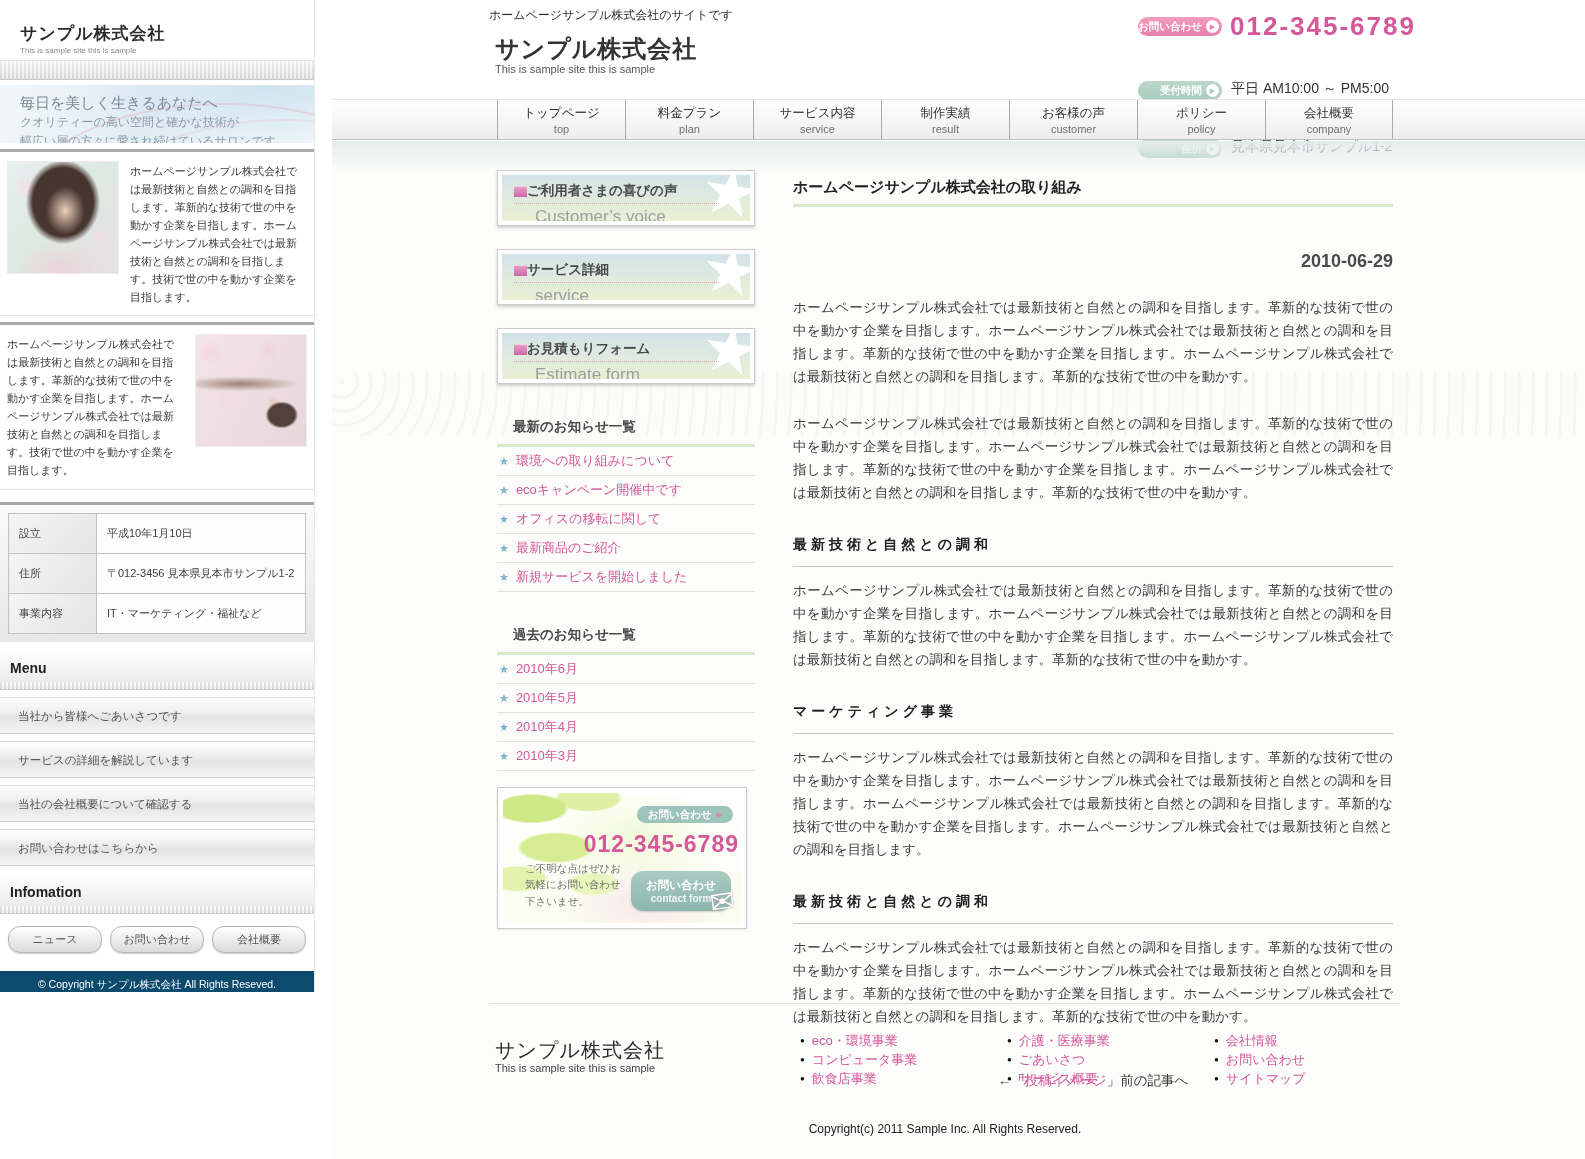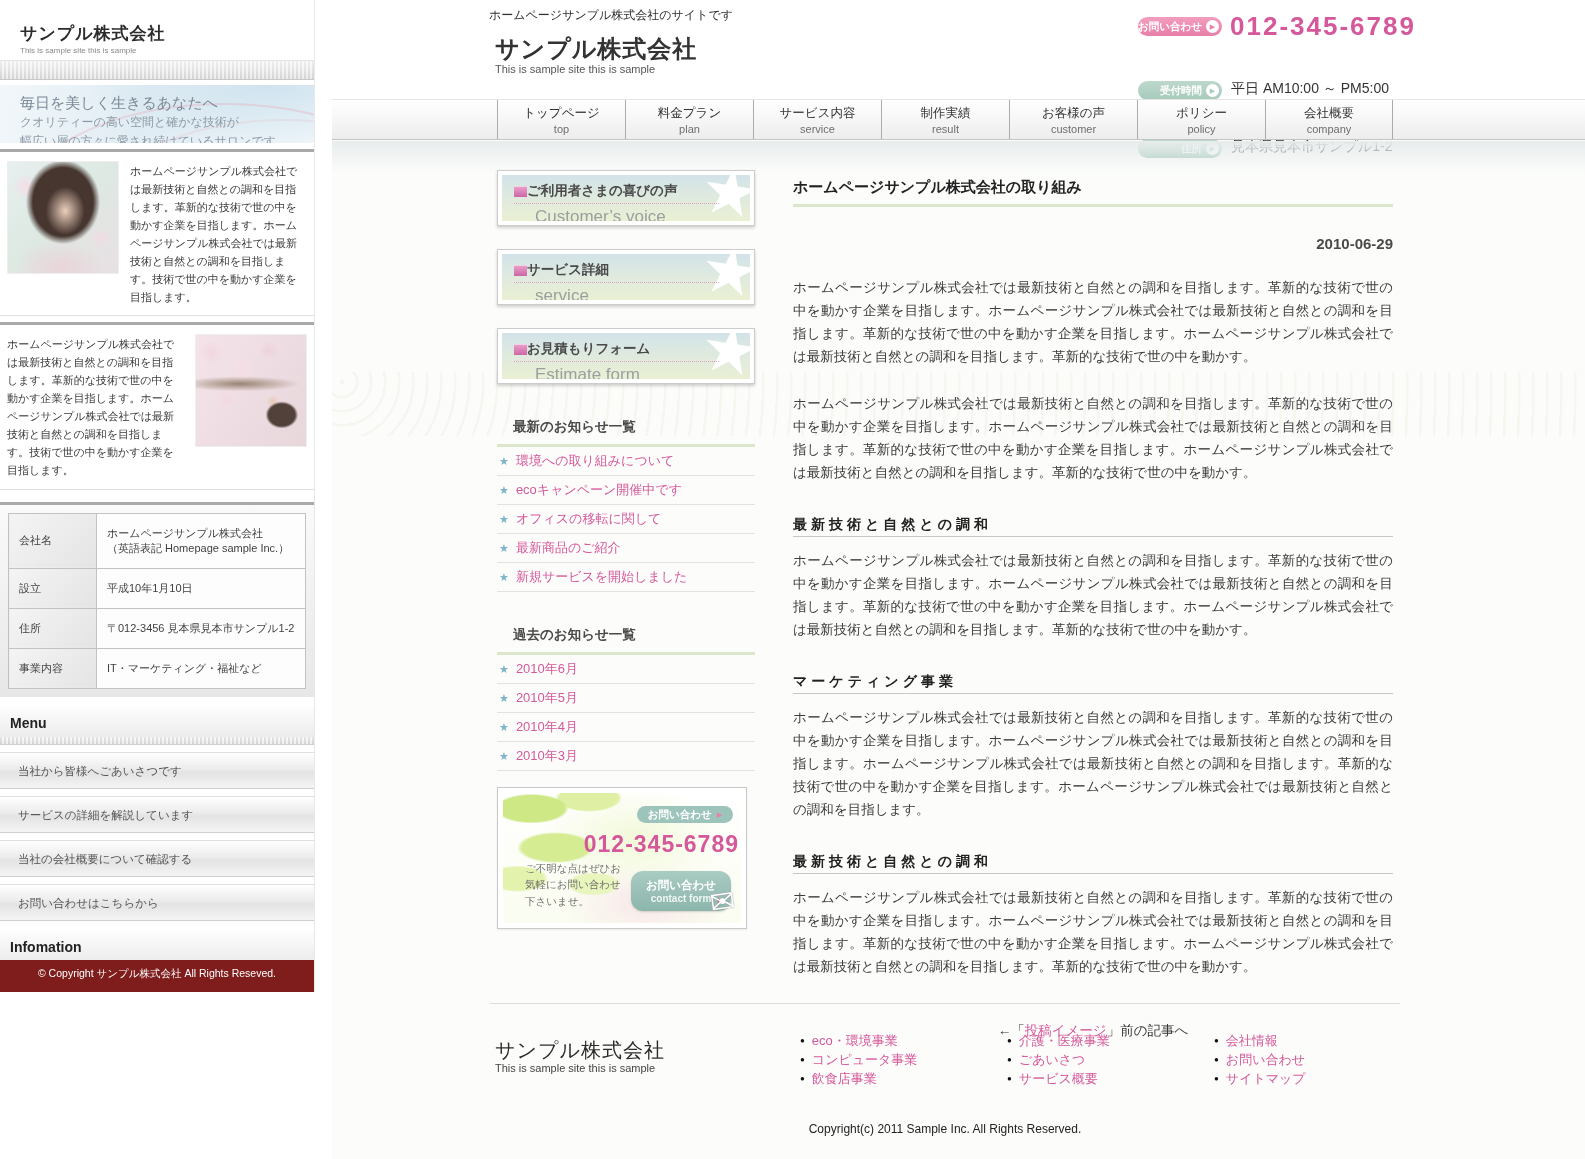--- a/index.html
+++ b/index.html
@@ -51,22 +51,22 @@
   .sb-h2 { margin-top:10px; padding:8px 0 6px 10px; font-size:14px; font-weight:bold; color:#222;
     background:linear-gradient(#fdfdfd, #ececec); }
   .stripe-sm { height:8px; background:repeating-linear-gradient(90deg, rgba(0,0,0,0.04) 0 2px, rgba(255,255,255,0.6) 2px 4px), linear-gradient(#eee,#ddd); border-bottom:1px solid #cfcfcf; }
   .sb-menu-item { margin:7px 0; height:37px; line-height:37px; padding-left:18px; font-size:11.5px; color:#555;
     background:linear-gradient(180deg, #ffffff 0%, #ececec 45%, #e3e3e3 55%, #f5f5f5 100%);
     border-top:1px solid #dedede; border-bottom:1px solid #cfcfcf; cursor:pointer; }
   .sb-btnrow { display:flex; gap:8px; padding:12px 8px 10px; }
   .sb-btn { flex:1; height:27px; line-height:25px; text-align:center; font-size:11px; color:#555;
     border:1px solid #b5b5b5; border-radius:12px; background:linear-gradient(#ffffff, #dadada);
     box-shadow:0 1px 1px rgba(0,0,0,0.18); cursor:pointer; }
-  .sb-copy { position:absolute; left:0; bottom:0; width:100%; height:32px; line-height:27px; text-align:center;
-    background:#7f1d1d; color:#fff; font-size:10.5px; }
+  .sb-copy { position:absolute; left:0; bottom:0; width:100%; height:21px; line-height:27px; text-align:center;
+    background:#0c4a6e; color:#fff; font-size:10.5px; }
 
   
   .main { position:absolute; left:332px; top:0; width:1253px; height:1159px; background:#fcfdfb; }
   .main-top { position:absolute; left:0; top:0; width:100%; height:99px; background:#fff; }
   .site-note { position:absolute; left:157px; top:7px; font-size:12px; color:#2e2e2e; }
   .site-title { position:absolute; left:163px; top:33px; font-size:24px; font-weight:bold; color:#333; letter-spacing:1px; }
   .site-tagline { position:absolute; left:163px; top:63px; font-size:11px; color:#555; }
 
   .contact { position:absolute; left:806px; top:11px; }
   .c-row { display:flex; align-items:center; margin-bottom:3px; }
@@ -132,23 +132,23 @@
     display:flex; flex-direction:column; align-items:center; justify-content:center; cursor:pointer; }
   .cb-btn .l1 { color:#fff; font-size:11.5px; font-weight:bold; }
   .cb-btn .l2 { color:#f0f7f4; font-size:10px; font-weight:bold; }
   .cb-btn .aro { position:absolute; right:7px; bottom:6px; color:#d4589a; font-size:8px; }
   .cb-env { position:absolute; right:-4px; bottom:-6px; font-size:30px; color:#fff; transform:rotate(-8deg);
     text-shadow:0 0 1px #9a9a9a, 0 0 1px #9a9a9a; line-height:1; }
 
   
   .article { position:absolute; left:461px; top:178px; width:600px; z-index:2; }
   .a-title { font-size:15px; font-weight:bold; color:#222; padding-bottom:7px; border-bottom:3px solid #dbe7cc; }
-  .a-date { text-align:right; font-size:15px; font-weight:bold; color:#4a4a4a; margin-top:28px; }
+  .a-date { text-align:right; font-size:18px; font-weight:bold; color:#4a4a4a; margin-top:44px; }
   .article p { font-size:13.5px; color:#3c3c3c; line-height:23px; text-align:justify; margin-top:24px; }
-  .a-h2 { font-size:14px; font-weight:bold; color:#222; letter-spacing:4px; margin-top:32px; padding-bottom:2px; border-bottom:1px solid #c8c8c8; }
+  .a-h2 { font-size:14px; font-weight:bold; color:#222; letter-spacing:4px; margin-top:32px; padding-bottom:12px; border-bottom:1px solid #c8c8c8; }
   .a-h2 + p { margin-top:12px; }
   .prev-link { margin-top:44px; text-align:center; font-size:13.5px; color:#333; }
   .prev-link a { color:#d4589a; text-decoration:none; cursor:pointer; }
 
   
   .footer { position:absolute; left:158px; top:1003px; width:910px; border-top:1px solid #ddd; }
   .f-title { position:absolute; left:5px; top:33px; font-size:20px; color:#2b2b2b; letter-spacing:1px; }
   .f-tagline { position:absolute; left:5px; top:58px; font-size:11px; color:#444; }
   .f-col { position:absolute; top:27px; list-style:none; }
   .f-col1 { left:310px; } .f-col2 { left:517px; } .f-col3 { left:724px; }
@@ -181,24 +181,20 @@
       <div class="sb-text">ホームページサンプル株式会社では最新技術と自然との調和を目指します。革新的な技術で世の中を動かす企業を目指します。ホームページサンプル株式会社では最新技術と自然との調和を目指します。技術で世の中を動かす企業を目指します。</div>
     </div>
     <div class="sb-sec">
       <div class="sb-text">ホームページサンプル株式会社では最新技術と自然との調和を目指します。革新的な技術で世の中を動かす企業を目指します。ホームページサンプル株式会社では最新技術と自然との調和を目指します。技術で世の中を動かす企業を目指します。</div>
       <div class="sb-photo photo2"></div>
     </div>
 
     <div class="sb-tablewrap">
       <table class="sb-table">
         <tbody>
-            <tr>
-          <td class="lbl">会社名</td>
-          <td><span>ホームページサンプル株式会社</span><span class="v2">（英語表記 Homepage sample Inc.）</span></td>
-        </tr>
         <tr>
           <td class="lbl">設立</td>
           <td>平成10年1月10日</td>
         </tr>
         <tr>
           <td class="lbl">住所</td>
           <td>〒012-3456 見本県見本市サンプル1-2</td>
         </tr>
         <tr>
           <td class="lbl">事業内容</td>

